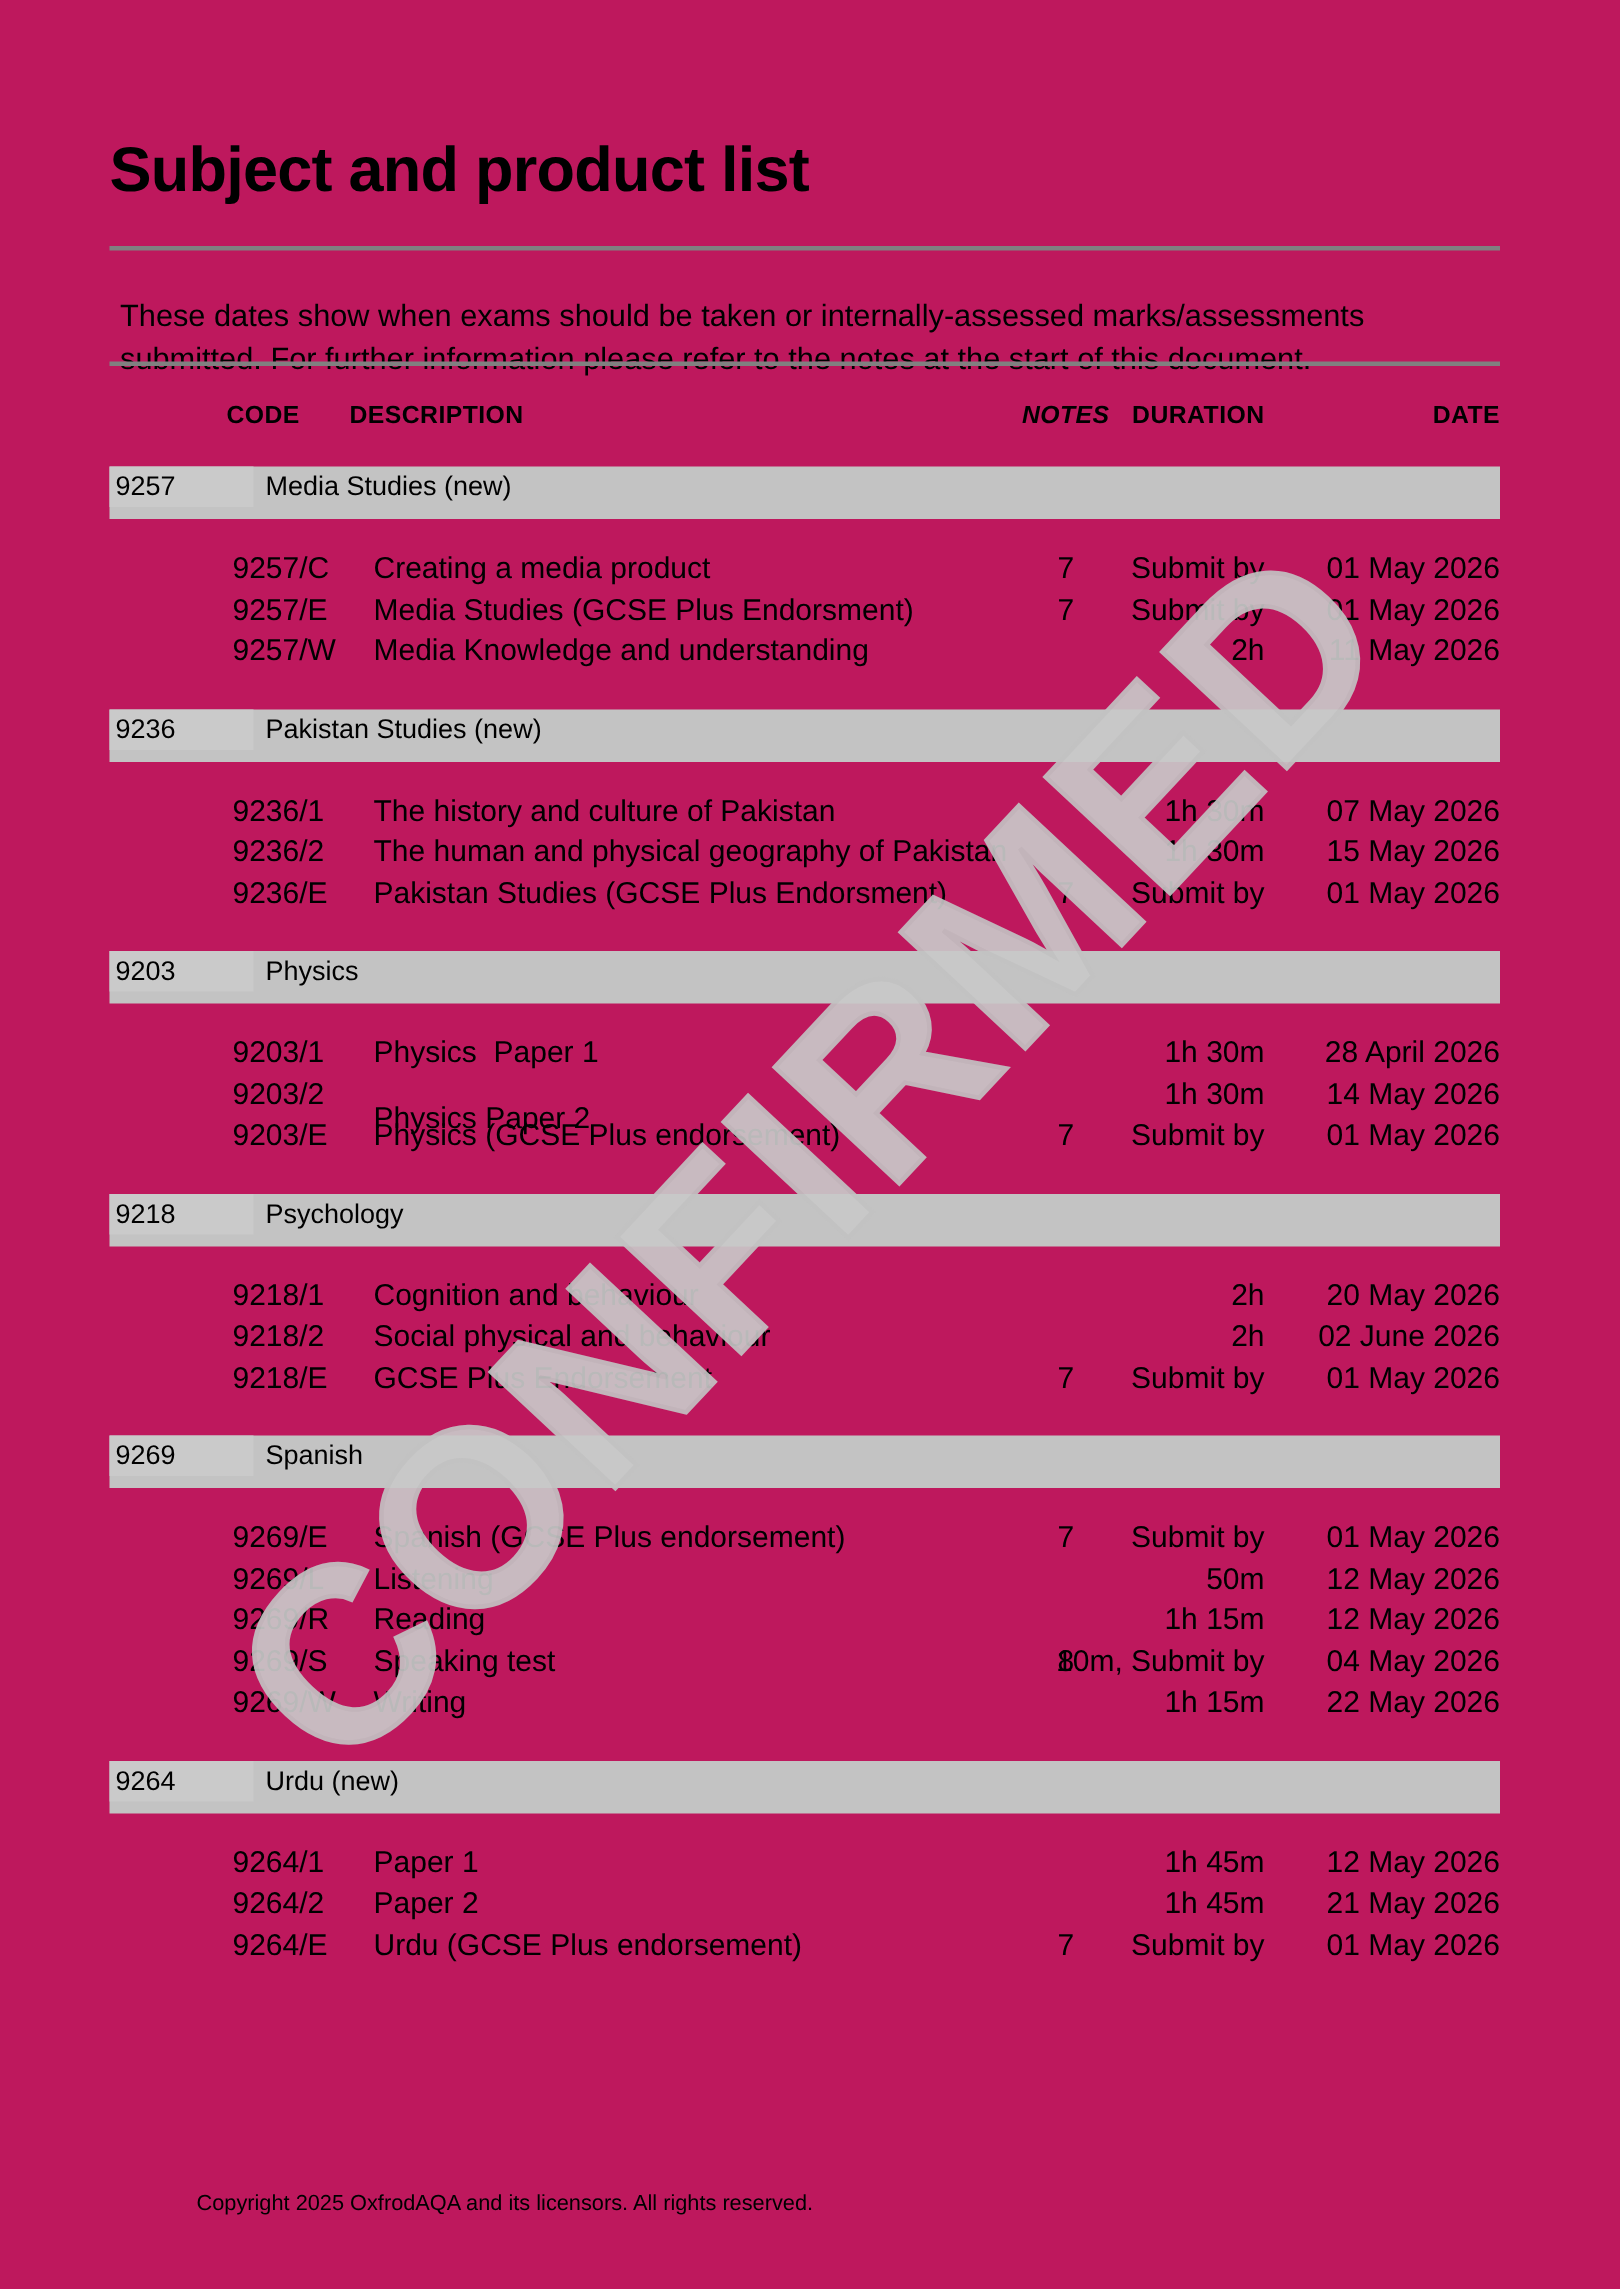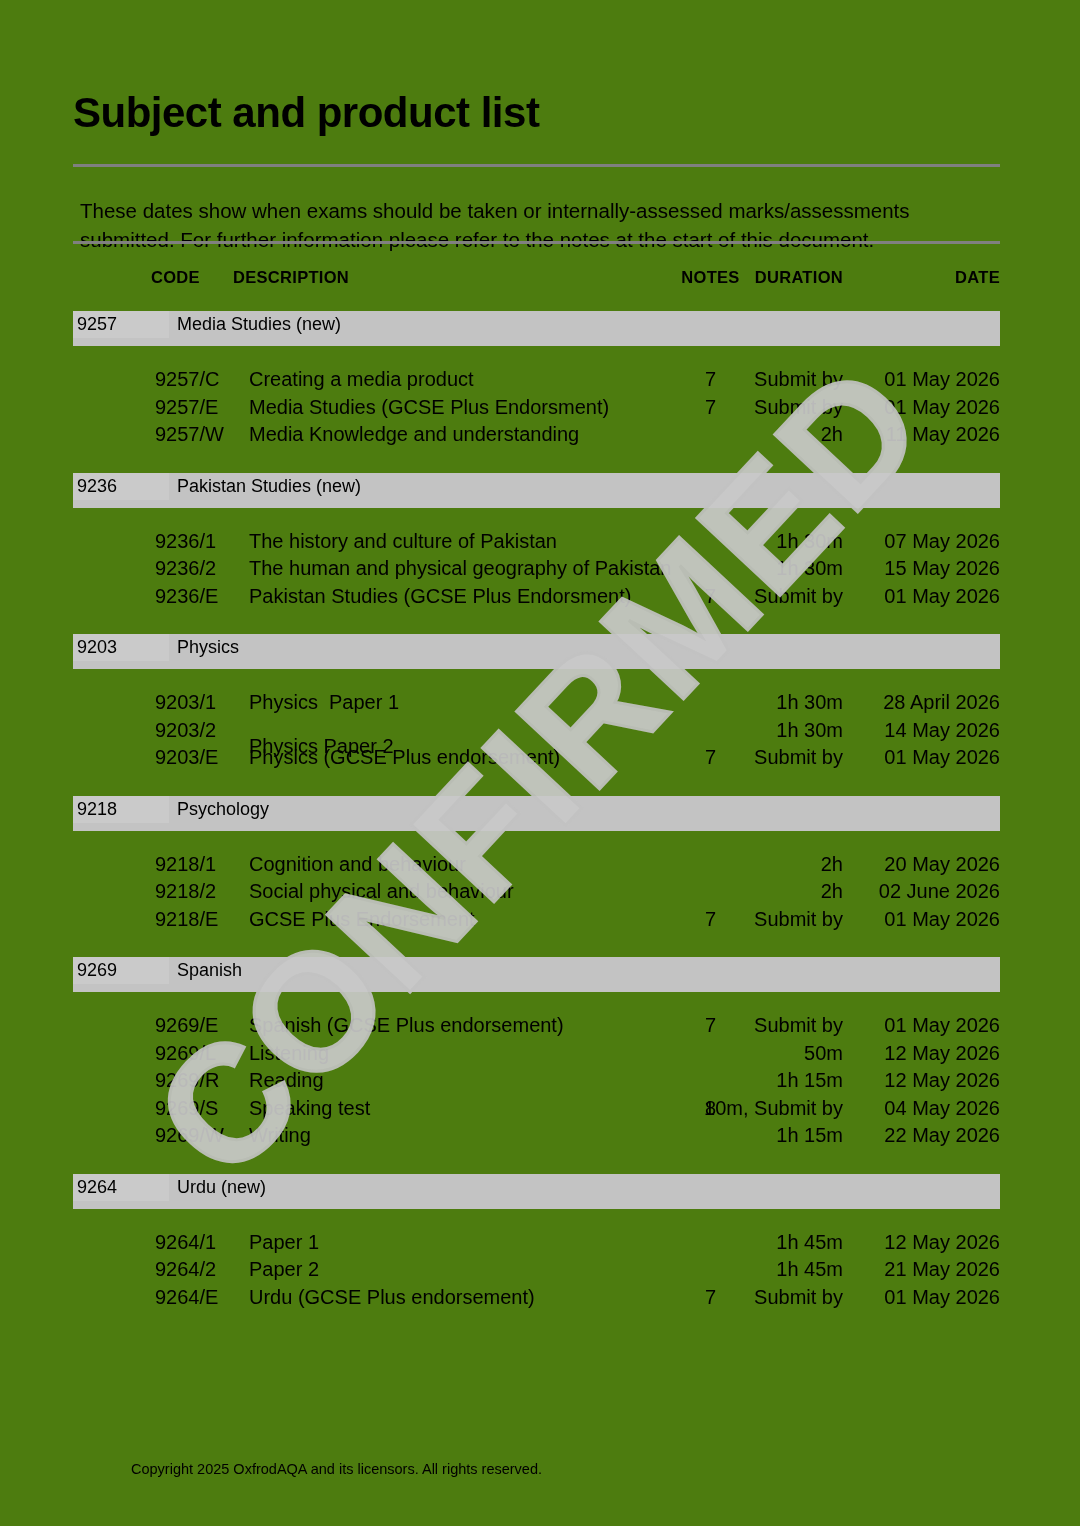--- a/index.html
+++ b/index.html
@@ -8,21 +8,21 @@
     background: #ffffff;
   }
   body {
     font-family: "Liberation Sans", "DejaVu Sans", sans-serif;
     color: #000000;
   }
   #page {
     position: relative;
     width: 1080px;
     height: 1526px;
-    background: #4d7c0f;
+    background: #be185d;
     overflow: hidden;
   }
 
   
   #watermark-layer {
     position: absolute;
     left: 0;
     top: 0;
     width: 1080px;
     height: 1526px;
@@ -94,21 +94,21 @@
     font-weight: bold;
     letter-spacing: 0.3px;
   }
   #column-headers .ch {
     position: absolute;
     top: 0;
     white-space: nowrap;
   }
   .ch-code { left: 78px; }
   .ch-desc { left: 160px; }
-  .ch-notes { left: 570px; width: 135px; text-align: center; }
+  .ch-notes { left: 570px; width: 135px; text-align: center; font-style: italic; }
   .ch-duration { left: 640px; width: 130px; text-align: right; }
   .ch-date { left: 790px; width: 137px; text-align: right; }
 
   
   #table-body {
     position: absolute;
     left: 73px;
     top: 311px;
     width: 927px;
   }

